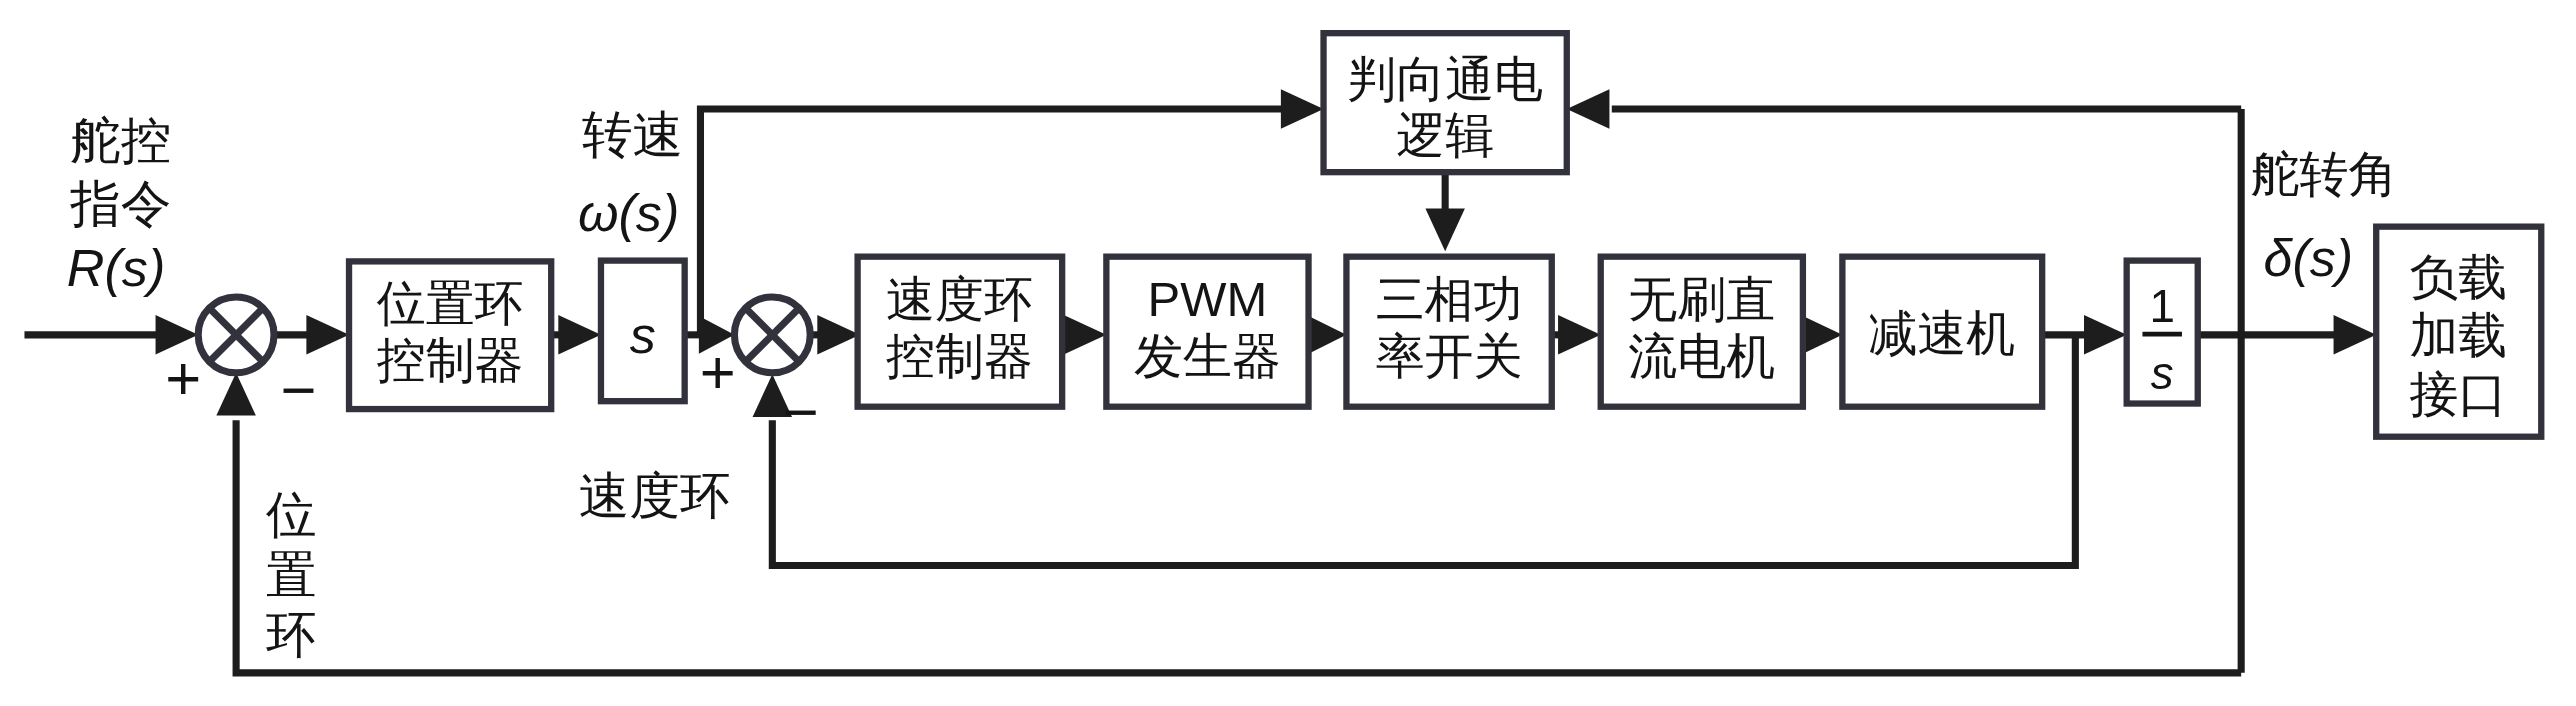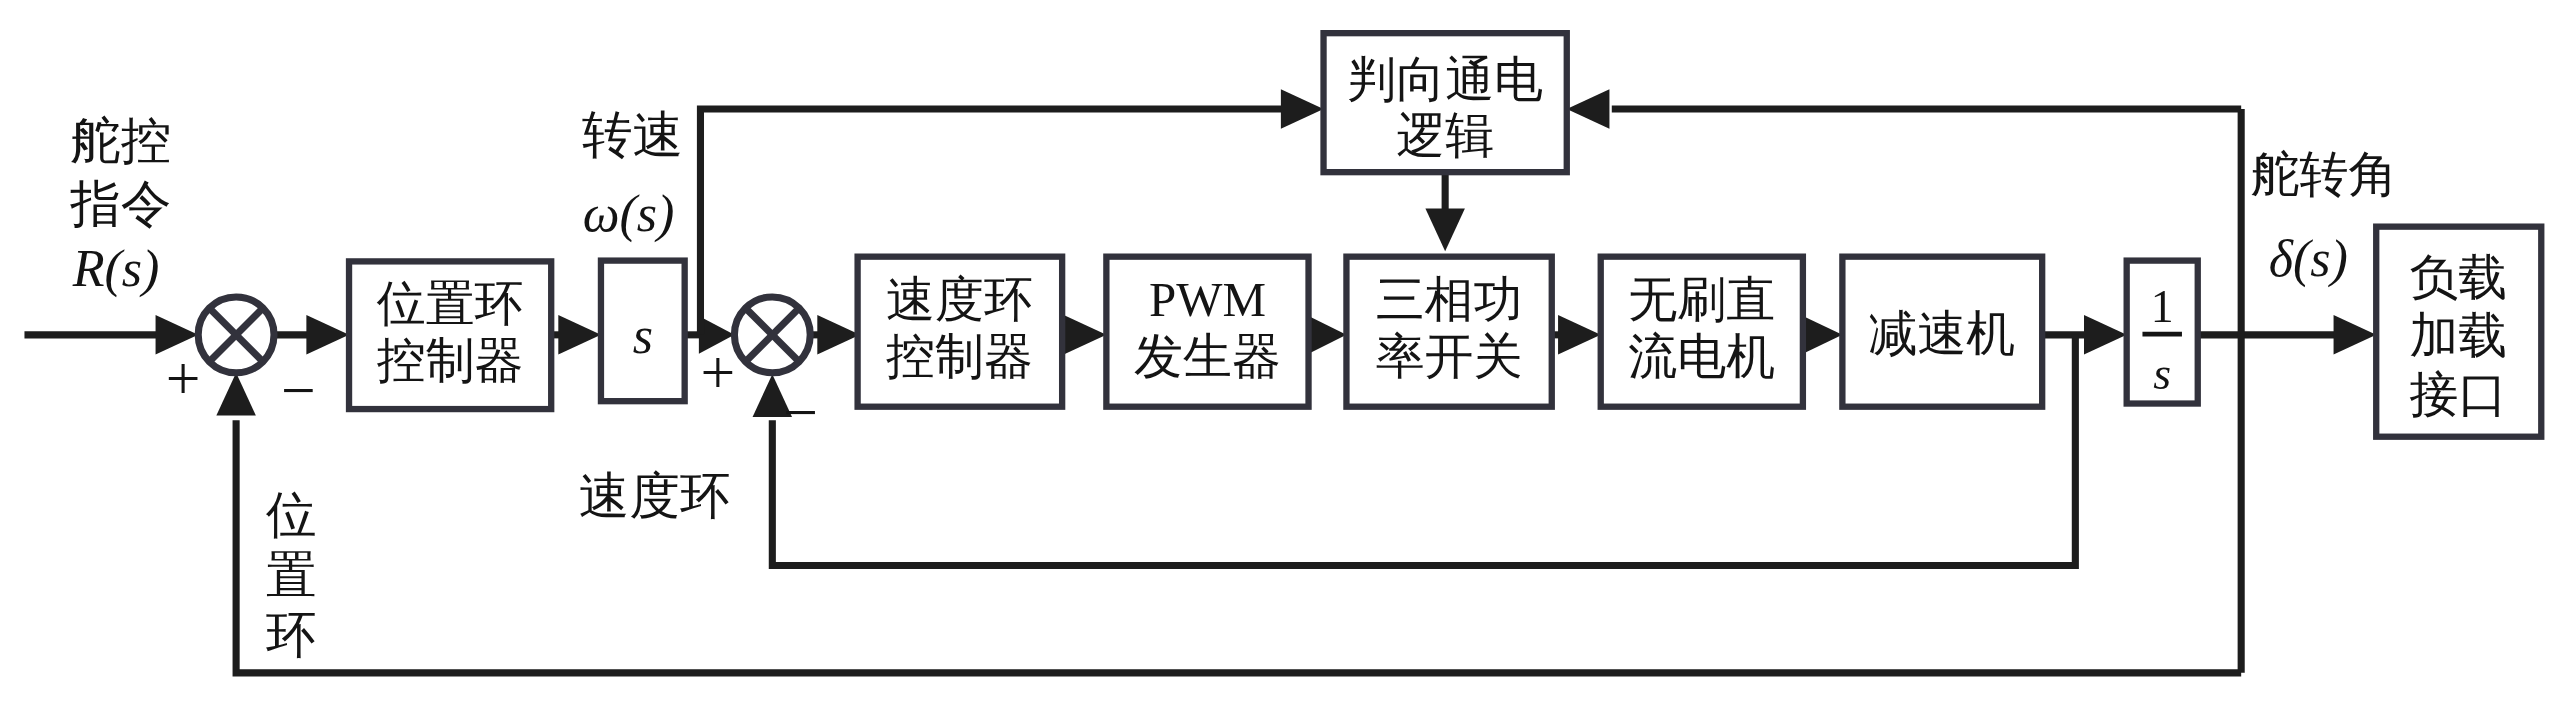--- a/index.html
+++ b/index.html
@@ -6,21 +6,21 @@
     --line:#1d1d1d;
     --box:#32323c;
     --text:#141414;
     --bg:#ffffff;
   }
   html,body{margin:0;padding:0;background:var(--bg);}
   .stage{
     position:relative;
     width:2576px;height:706px;
     background:var(--bg);
-    font-family:Liberation Serif, serif;
+    font-family:Liberation Sans, sans-serif;
   }
   svg{position:absolute;left:0;top:0;}
   .wire{stroke:var(--line);stroke-width:9;fill:none;}
   .thinbar{stroke:var(--text);stroke-width:6;}
   .arrow{fill:var(--line);stroke:none;}
   .box{fill:#ffffff;stroke:var(--box);stroke-width:8;}
   .sumcircle{fill:#ffffff;stroke:var(--box);stroke-width:9;}
   .sumcross{stroke:var(--box);stroke-width:9;}
   text{fill:var(--text);}
   .cn{font-size:62px;text-anchor:middle;}

